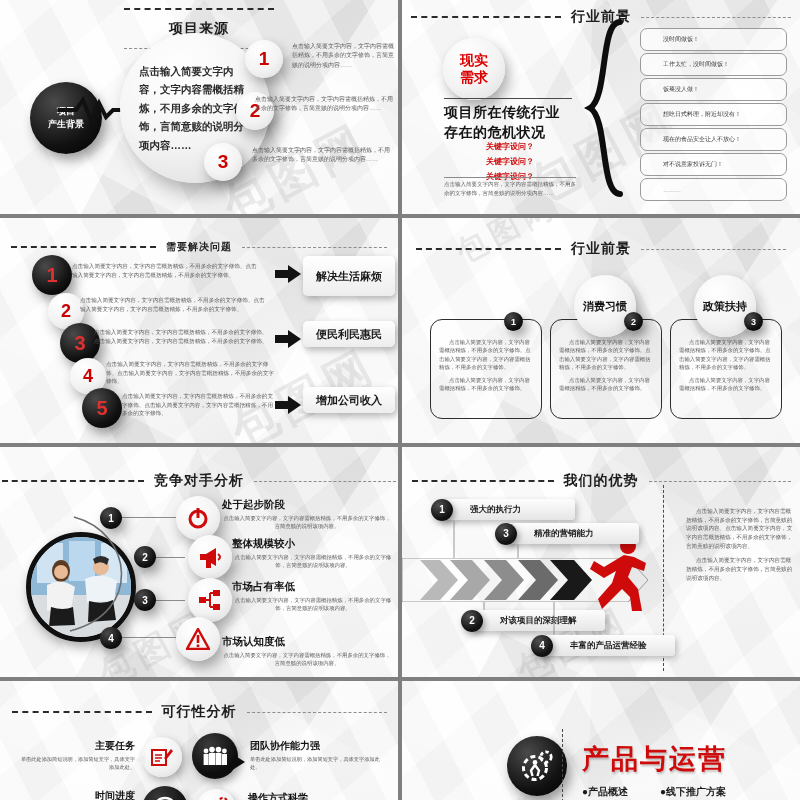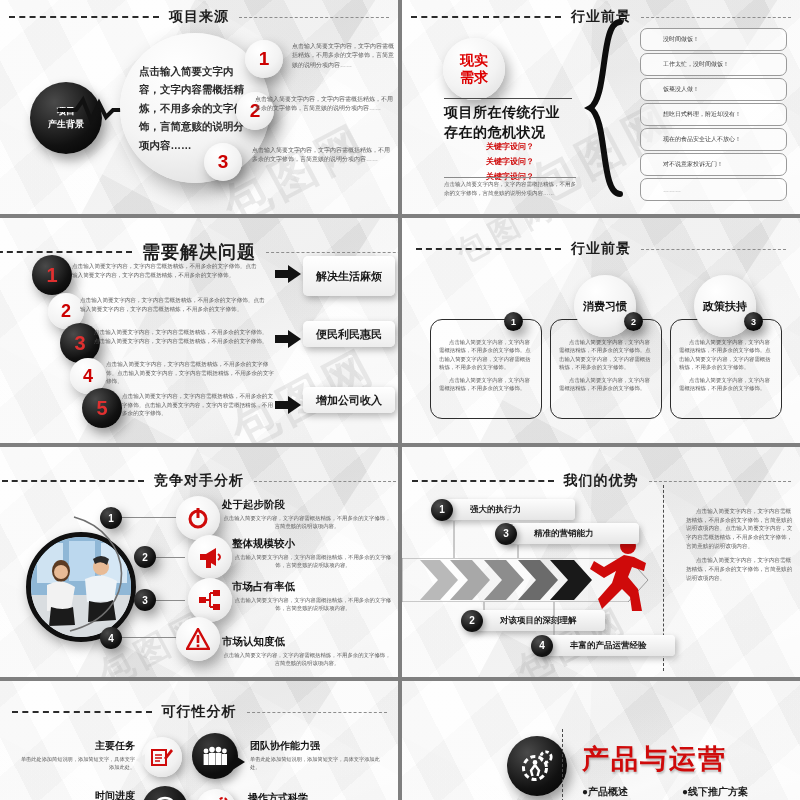--- a/index.html
+++ b/index.html
@@ -83,21 +83,21 @@
   .dotted-v{border-left:1.4px dashed #4a4a4a;}
 </style>
 </head>
 <body>
 
 <div class="deck">
 
   <div class="slide">
     <div class="wm">包图网</div>
     <div class="inner">
-      <div class="hdr" style="top:8px;">
+      <div class="hdr" style="top:8px;flex-direction:column;">
         <span class="dashL" style="width:150px;"></span>
         <span class="ttl" style="font-size:14px;">项目来源</span>
         <span class="dashR" style="width:150px;"></span>
       </div>
 
       <div class="circ blk" style="width:72px;height:72px;left:30px;top:82px;flex-direction:column;font-size:9px;font-weight:bold;line-height:1.5;">
         <span>项目</span>
         <span>产生背景</span>
       </div>
 
@@ -186,21 +186,21 @@
           </div>
       </div>
     </div>
   </div>
 
   <div class="slide">
     <div class="wm" style="right:4%;bottom:6%;">包图网</div>
     <div class="inner">
       <div class="hdr" style="top:22px;">
         <span class="dashL" style="width:145px;"></span>
-        <span class="ttl" style="font-size:18px;">需要解决问题</span>
+        <span class="ttl" style="font-size:10px;">需要解决问题</span>
         <span class="dashR" style="width:145px;"></span>
       </div>
 
       <div class="circ blk num" style="width:40px;height:40px;left:32px;top:37px;font-size:20px;color:#e03030;">
         <span>1</span>
         </div>
       <div class="body-txt" style="position:absolute;left:72px;top:44px;width:190px;font-size:5.6px;">点击输入简要文字内容，文字内容需概括精炼，不用多余的文字修饰。点击输入简要文字内容，文字内容需概括精炼，不用多余的文字修饰。</div>
       <div class="arw" style="position:absolute;left:275px;top:47px;"></div>
       <div class="tagbox" style="position:absolute;left:303px;top:38px;width:92px;height:40px;font-size:11px;">解决生活麻烦</div>
 
@@ -533,20 +533,20 @@
           <circle cx="15" cy="13.5" r="2.4" fill="#fff"></circle>
           <path d="M15 16 l-4 5.5 l1.5 5.5 M15 16 l4 5.5 l-1.5 5.5" stroke="#fff" stroke-width="2.4" fill="none"></path>
         </svg>
       </div>
 
       <div style="position:absolute;left:160px;top:48px;height:83px;" class="dotted-v"></div>
 
       <div style="position:absolute;left:180px;top:60px;font-size:27px;font-weight:bold;color:#cf0a0a;letter-spacing:2px;
                   text-shadow:1px 2px 2px rgba(0,0,0,.22);">产品与运营</div>
 
-      <div style="position:absolute;left:180px;top:104px;display:flex;gap:54px;font-size:10px;font-weight:bold;color:#1b1b1b;">
+      <div style="position:absolute;left:180px;top:104px;display:flex;gap:32px;font-size:10px;font-weight:bold;color:#1b1b1b;">
         <span>●<span>产品概述</span></span>
         <span>●<span>线下推广方案</span></span>
       </div>
     </div>
   </div>
 
 </div>
 
 </body></html>

